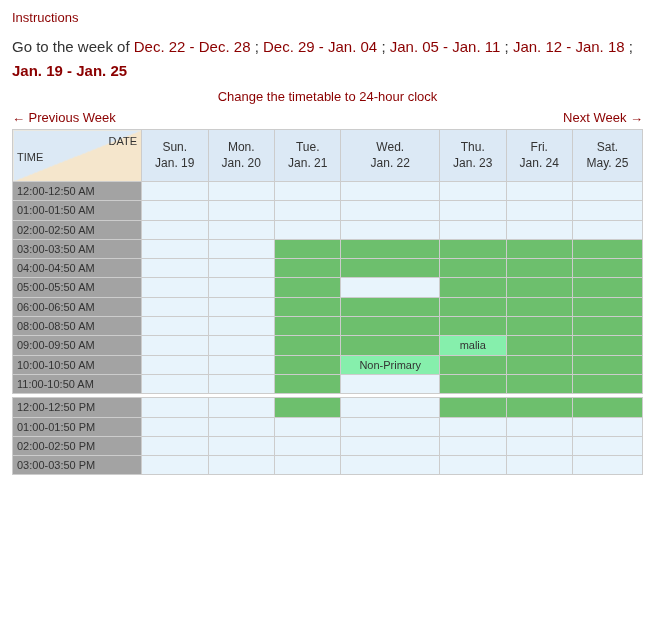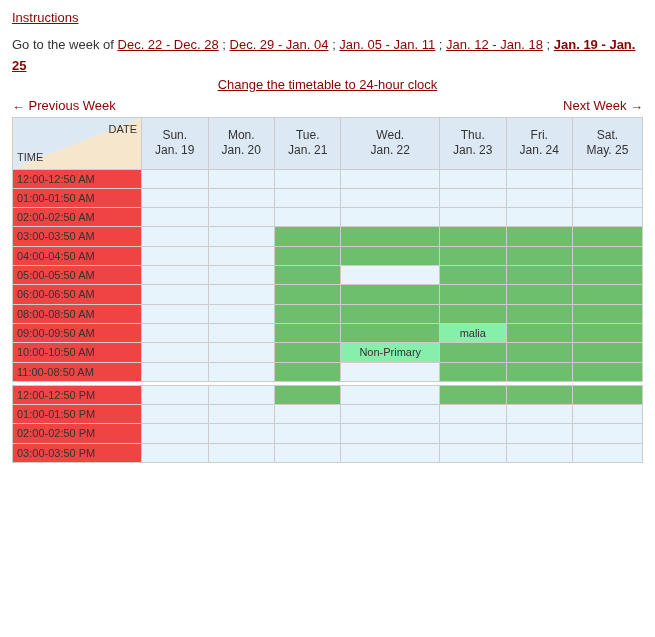--- a/index.html
+++ b/index.html
@@ -6,30 +6,30 @@
     body {
       font-family: Arial, sans-serif;
       font-size: 13px;
       background: #fff;
       color: #333;
       width: 655px;
       padding: 10px 12px;
     }
     a {
       color: #8b0000;
-      text-decoration: underline;
       cursor: pointer;
     }
     .instructions-link {
       display: block;
       margin-bottom: 10px;
     }
     .week-nav-text {
       line-height: 1.6;
-      font-size: 13px;
+      margin-bottom: 6px;
+      font-size: 15px;
     }
     .clock-link {
       text-align: center;
       color: #8b0000;
       margin-bottom: 6px;
       font-size: 13px;
     }
     .prev-next-row {
       display: flex;
       justify-content: space-between;
@@ -70,27 +70,27 @@
     }
     .header-datetime .date-label {
       position: absolute;
       top: 4px;
       right: 4px;
       font-size: 11px;
       color: #333;
     }
     .header-datetime .time-label {
       position: absolute;
-      bottom: 4px;
+      bottom: 17px;
       left: 4px;
       font-size: 11px;
       color: #333;
     }
     .time-col {
-      background: #ef4444;
+      background: #a3a3a3;
       text-align: left;
       padding-left: 4px;
       white-space: nowrap;
       font-size: 11px;
       color: #333;
     }
     .cell-empty {
       background: #e8f4fc;
     }
     .cell-green {
@@ -264,21 +264,21 @@
         <td class="time-col">10:00-10:50 AM</td>
         <td class="cell-empty"></td>
         <td class="cell-empty"></td>
         <td class="cell-green"></td>
         <td class="cell-label">Non-Primary</td>
         <td class="cell-green"></td>
         <td class="cell-green"></td>
         <td class="cell-green"></td>
       </tr>
       <tr>
-        <td class="time-col">11:00-08:50 AM</td>
+        <td class="time-col">11:00-10:50 AM</td>
         <td class="cell-empty"></td>
         <td class="cell-empty"></td>
         <td class="cell-green"></td>
         <td class="cell-empty"></td>
         <td class="cell-green"></td>
         <td class="cell-green"></td>
         <td class="cell-green"></td>
       </tr>
       <tr class="separator-row">
         <td colspan="8"></td>

